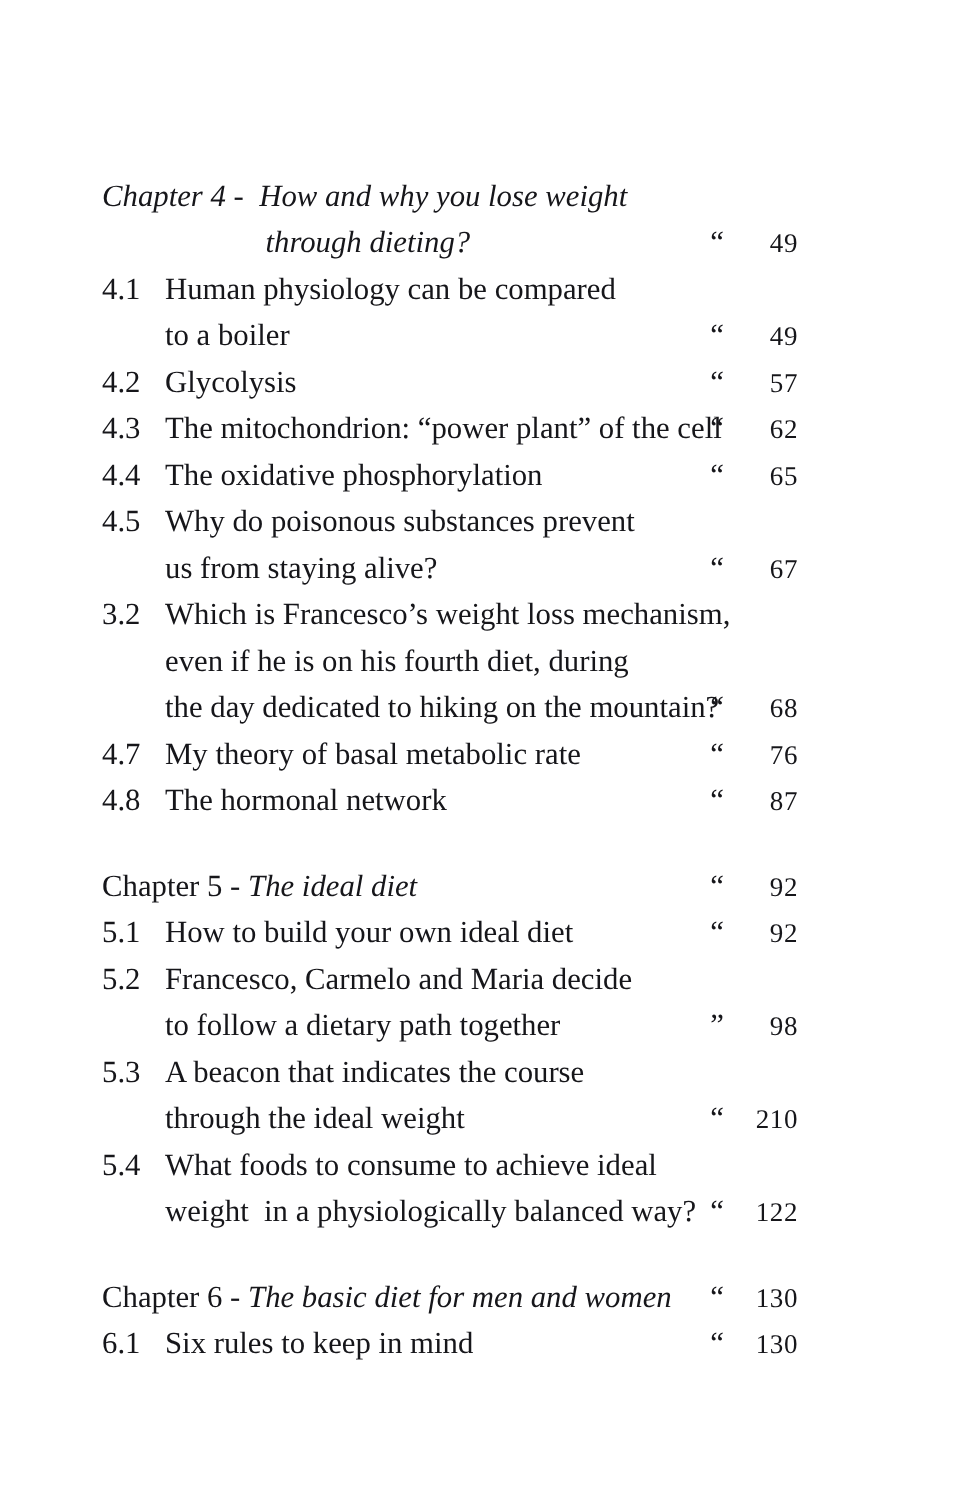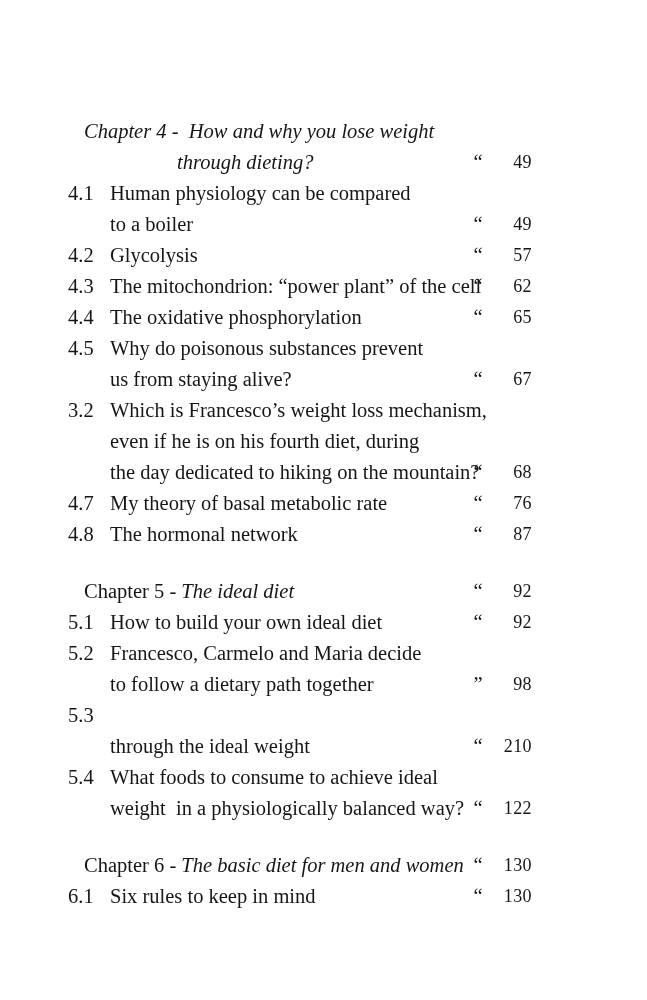--- a/index.html
+++ b/index.html
@@ -45,21 +45,21 @@
     position: absolute;
     left: 110px;
     top: 0;
     white-space: pre;
   }
 
   
   .row.chapter .title {
     left: 68px;
   }
-  .row.chapter .title .chap-label { font-style: normal; margin-left: 16px; }
+  .row.chapter .title .chap-label { font-style: normal; }
   .row.chapter .title .chap-name  { font-style: italic; }
 
   
   .row.chapter.all-italic .title .chap-label,
   .row.chapter.all-italic .title .chap-name { font-style: italic; }
 
   
   .row .title.cont-indent { left: 177px; font-style: italic; }
 
   
@@ -171,20 +171,21 @@
       <span class="num">5.2</span>
       <span class="title">Francesco, Carmelo and Maria decide</span>
     </div>
     <div class="row" style="position: absolute; left: 0px; top: 669px; width: 543px;">
       <span class="title cont">to follow a dietary path together</span>
       <span class="ditto">”</span>
       <span class="page">98</span>
     </div>
     <div class="row" style="position: absolute; left: 0px; top: 700px; width: 647px;">
       <span class="num">5.3</span>
+      <span class="title">A beacon that indicates the course</span>
     </div>
     <div class="row" style="position: absolute; left: 0px; top: 731px; width: 647px;">
       <span class="title cont">through the ideal weight</span>
       <span class="ditto">“</span>
       <span class="page">210</span>
     </div>
     <div class="row" style="position: absolute; left: 0px; top: 762px; width: 647px;">
       <span class="num">5.4</span>
       <span class="title">What foods to consume to achieve ideal</span>
     </div>

